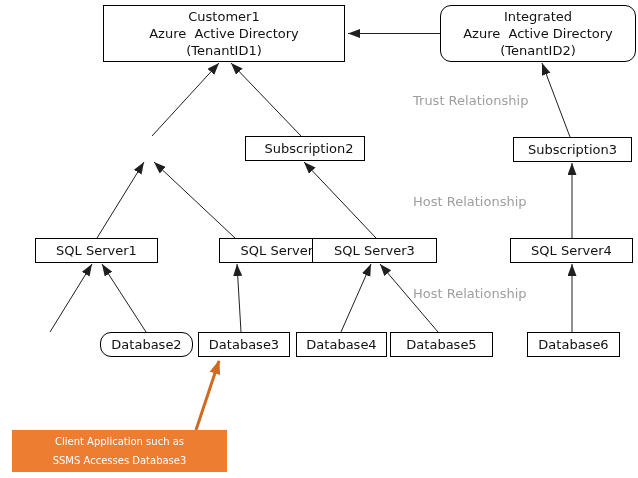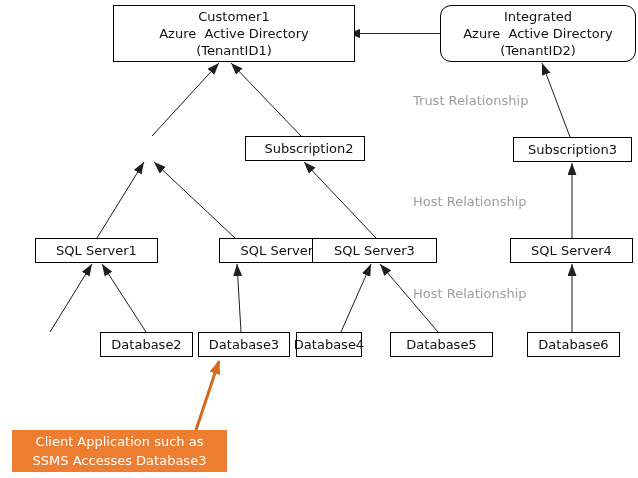--- a/index.html
+++ b/index.html
@@ -47,21 +47,21 @@
   }
   .callout {
     position: absolute;
     box-sizing: border-box;
     background: #ED7D31;
     color: #ffffff;
     display: flex;
     align-items: center;
     justify-content: center;
     text-align: center;
-    font-size: 13px;
+    font-size: 10px;
     line-height: 19px;
     white-space: pre-wrap;
     z-index: 2;
   }
   .edge {
     stroke: #1F1F1F;
     stroke-width: 1;
     fill: none;
   }
   .edge-orange {
@@ -99,21 +99,21 @@
     <line class="edge" x1="50" y1="332" x2="92" y2="264" marker-end="url(#arrow-black)"></line>
     <line class="edge" x1="146" y1="332" x2="102" y2="264" marker-end="url(#arrow-black)"></line>
     <line class="edge" x1="241" y1="332" x2="237" y2="264" marker-end="url(#arrow-black)"></line>
     <line class="edge" x1="341" y1="332" x2="371" y2="264" marker-end="url(#arrow-black)"></line>
     <line class="edge" x1="438" y1="332" x2="380" y2="264" marker-end="url(#arrow-black)"></line>
     <line class="edge" x1="572" y1="332" x2="572" y2="264" marker-end="url(#arrow-black)"></line>
 
     <line class="edge-orange" x1="196" y1="430" x2="219" y2="361" marker-end="url(#arrow-orange)"></line>
   </svg>
 
-  <div class="node" style="left:113px; top:5px; width:242px; height:57px;">
+  <div class="node" style="left:103px; top:5px; width:242px; height:57px;">
     <span>Customer1
 Azure  Active Directory
 (TenantID1)</span>
   </div>
   <div class="node" style="left:440px; top:5px; width:196px; height:57px;border-radius:11px;">
     <span>Integrated
 Azure  Active Directory
 (TenantID2)</span>
   </div>
 
@@ -134,27 +134,27 @@
   <div class="node" style="left:173px; top:238px; width:124px; height:25px;margin-left:46px;">
     <span>SQL Server2</span>
   </div>
   <div class="node" style="left:312px; top:238px; width:125px; height:25px;">
     <span>SQL Server3</span>
   </div>
   <div class="node" style="left:510px; top:238px; width:123px; height:25px;">
     <span>SQL Server4</span>
   </div>
 
-  <div class="node" style="left:100px; top:332px; width:93px; height:25px;">
+  <div class="node" style="left:100px; top:332px; width:93px; height:25px;border-radius:11px;">
     <span>Database2</span>
   </div>
   <div class="node" style="left:198px; top:332px; width:92px; height:25px;">
     <span>Database3</span>
   </div>
-  <div class="node" style="left:296px; top:332px; width:66px; height:25px;">
+  <div class="node" style="left:296px; top:332px; width:91px; height:25px;">
     <span>Database4</span>
   </div>
   <div class="node" style="left:390px; top:332px; width:103px; height:25px;">
     <span>Database5</span>
   </div>
   <div class="node" style="left:527px; top:332px; width:93px; height:25px;">
     <span>Database6</span>
   </div>
 
   <div class="callout" style="left:12px; top:430px; width:215px; height:42px;">

